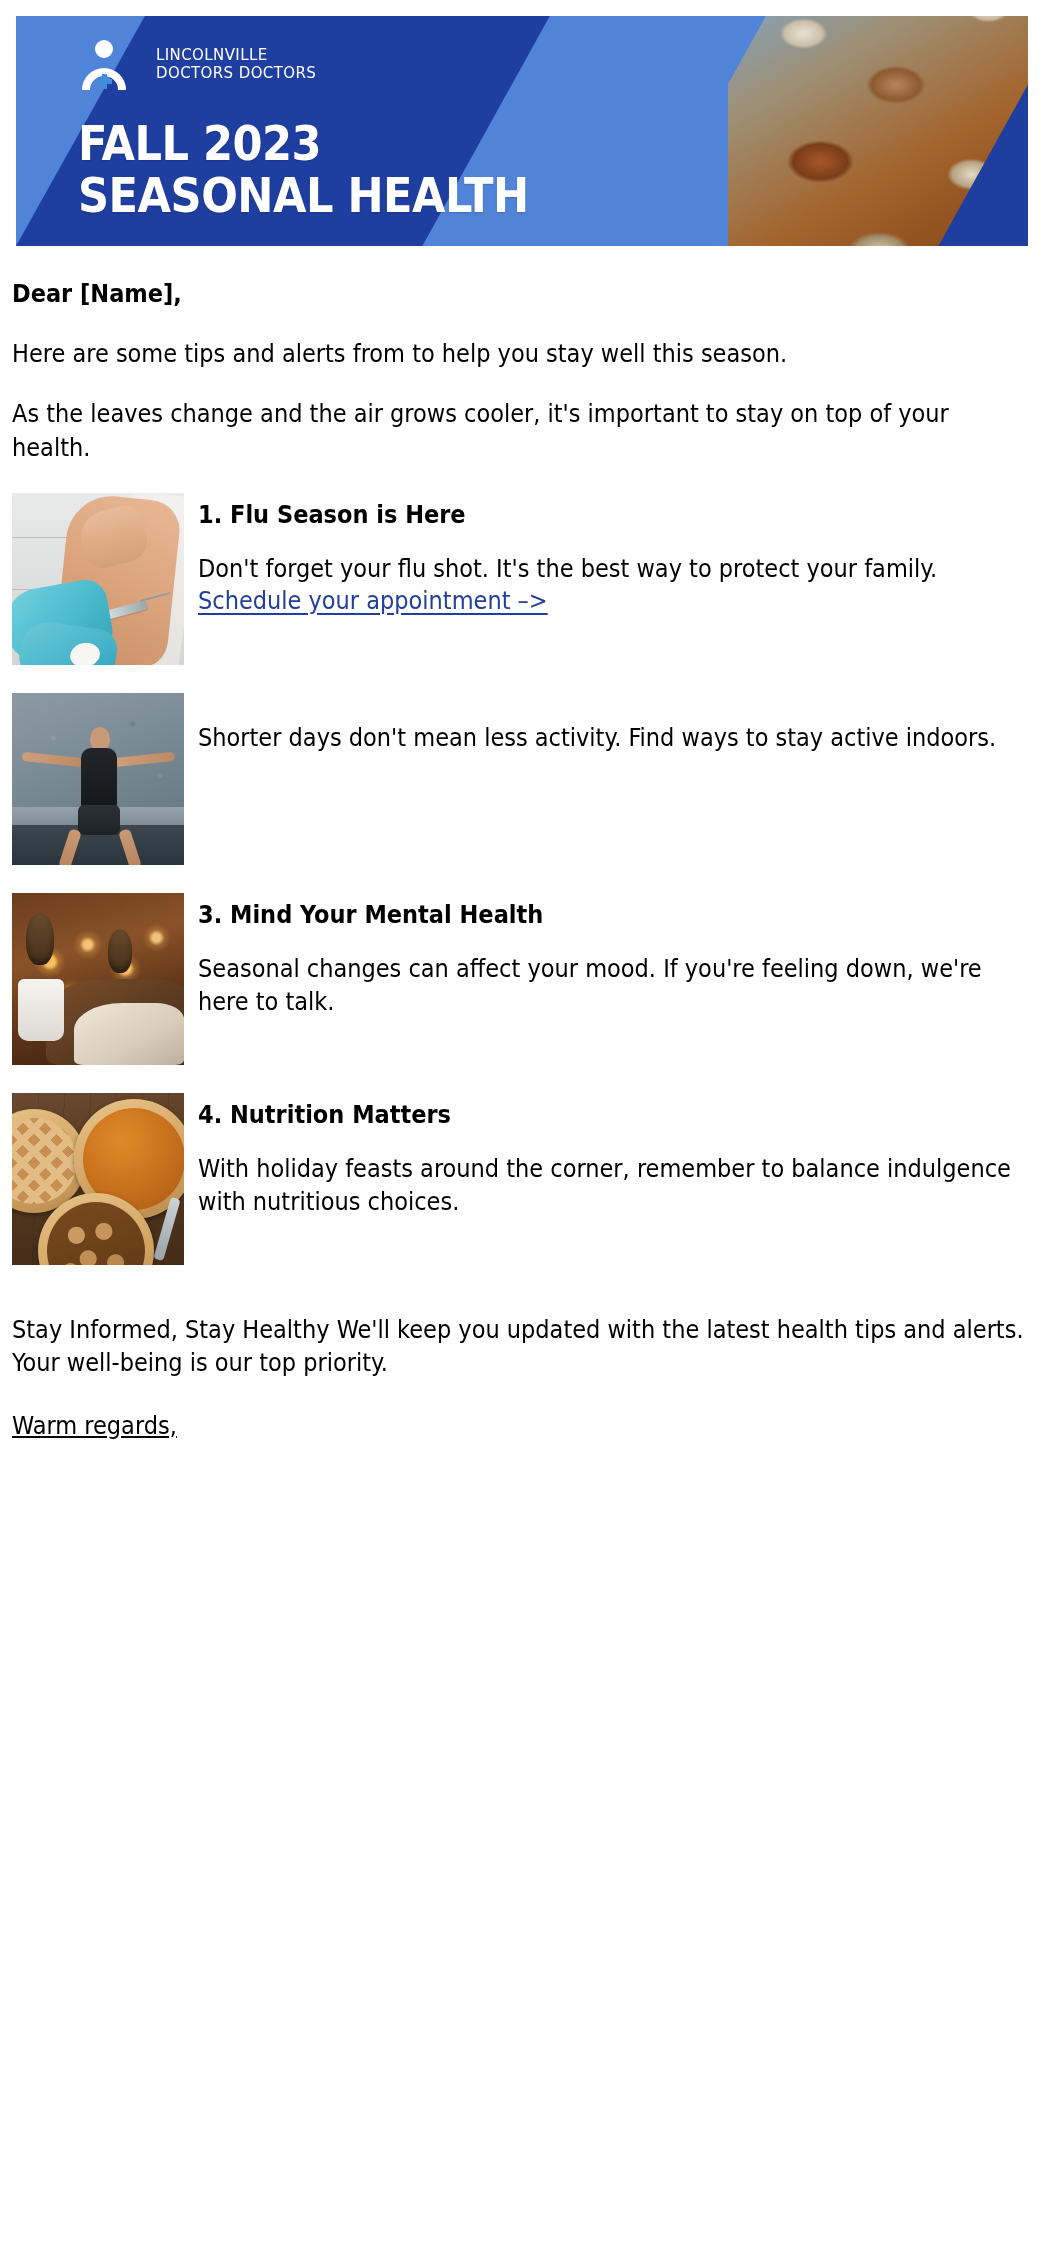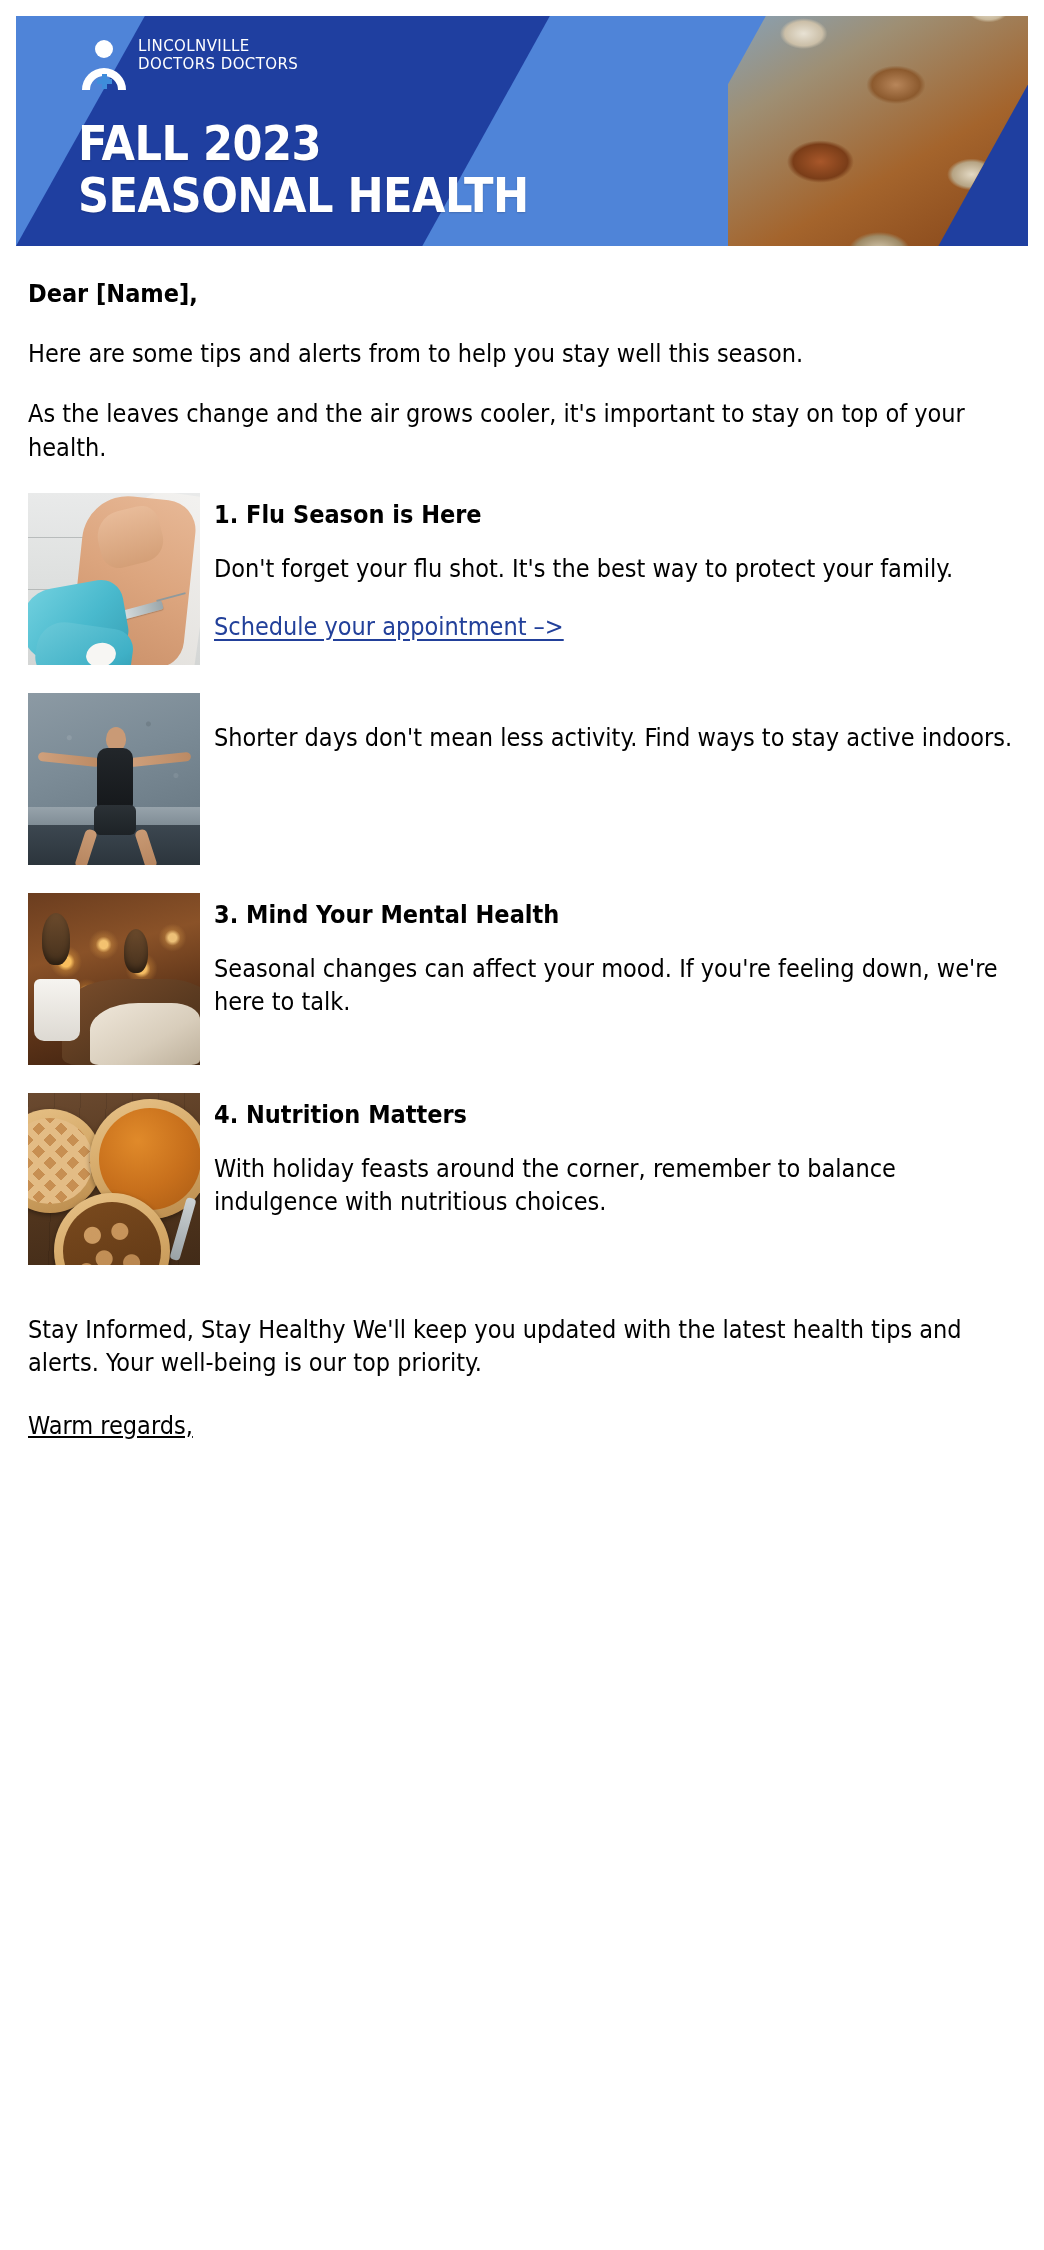--- a/index.html
+++ b/index.html
@@ -79,22 +79,22 @@
 
   .banner-content {
     position: absolute;
     top: 0; left: 0;
     padding: 22px 0 0 62px;
     z-index: 3;
   }
 
   .logo-row {
     display: flex;
-    align-items: flex-start;
-    gap: 8px;
+    align-items: center;
+    gap: 26px;
   }
 
   .logo-mark {
     width: 52px; height: 54px;
     position: relative;
     flex: 0 0 auto;
   }
 
   .logo-words {
     color: #ffffff;
@@ -119,21 +119,21 @@
   .banner-rule {
     margin-top: 34px;
     width: 56px;
     height: 5px;
     background: #ffffff;
     border-radius: 1px;
   }
 
   
   .body-wrap {
-    padding: 0 28px;
+    padding: 0 12px;
   }
 
   .greeting {
     margin-top: 32px;
     font-size: 25px;
     font-weight: 700;
     line-height: 1.3;
   }
 
   .intro-para {
@@ -172,21 +172,20 @@
 
   .tip-desc {
     margin-top: 22px;
     font-size: 25px;
     line-height: 1.32;
     font-weight: 400;
   }
 
   .tip-link {
     display: inline-block;
-    margin-top: 26px;
     font-size: 25px;
     line-height: 1.3;
     color: #22409a;
     text-decoration: underline;
     text-underline-offset: 4px;
     font-weight: 400;
     cursor: pointer;
   }
 
   

